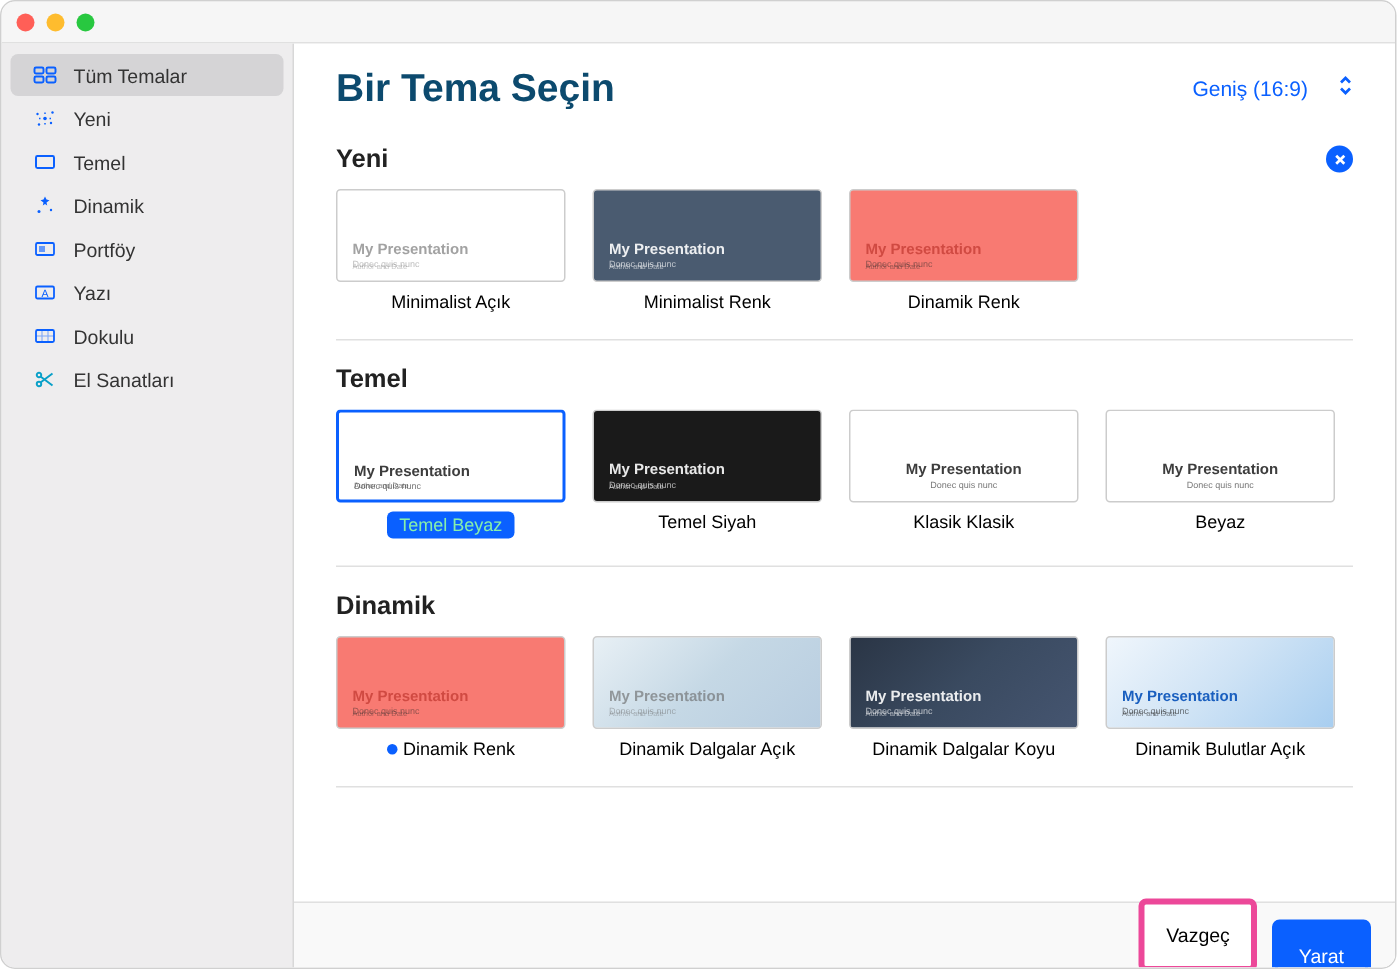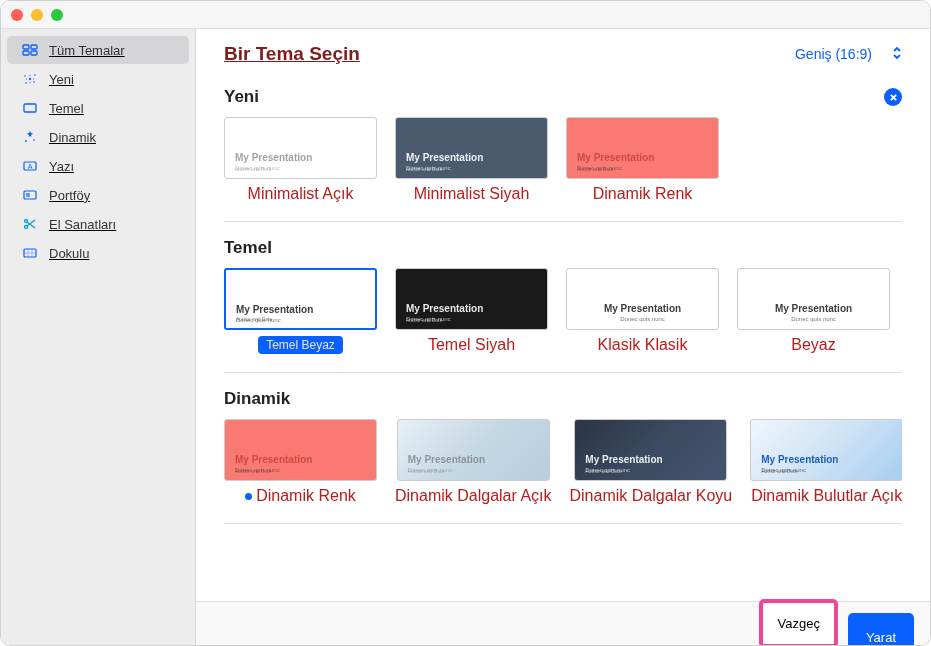--- a/index.html
+++ b/index.html
@@ -4,44 +4,44 @@
 <style>
 * { margin: 0; padding: 0; box-sizing: border-box; font-family: -apple-system, BlinkMacSystemFont, "Segoe UI", sans-serif; }
 body { width: 931px; height: 646px; background: #fff; display: flex; flex-direction: column; overflow: hidden; border-radius: 10px; border: 1px solid #d0d0d0;}
 .titlebar { height: 28px; background: #f6f6f6; display: flex; align-items: center; padding: 0 10px; border-bottom: 1px solid #e0e0e0; }
 .traffic { display: flex; gap: 8px; }
 .dot { width: 12px; height: 12px; border-radius: 50%; }
 .dot.red { background: #ff5f57; }
 .dot.yellow { background: #febc2e; }
 .dot.green { background: #28c840; }
 .body { display: flex; flex: 1; overflow: hidden; }
-.sidebar { width: 195px; background: #eeedee; border-right: 1px solid #d8d8d8; padding-top: 6px; text-decoration: underline; }
+.sidebar { width: 195px; background: #eeedee; border-right: 1px solid #d8d8d8; padding-top: 6px; }
 .sidebar-item { display: flex; align-items: center; gap: 10px; padding: 5px 14px; font-size: 13px; color: #333; border-radius: 5px; margin: 1px 6px; cursor: pointer; }
 .sidebar-item.selected { background: #d5d4d6; }
 .sidebar-icon { width: 18px; height: 18px; display: flex; align-items: center; justify-content: center; flex-shrink: 0; }
 .main { flex: 1; display: flex; flex-direction: column; overflow: hidden; background: #fff; }
 .header { display: flex; justify-content: space-between; align-items: center; padding: 14px 28px 6px 28px; }
-.title { font-size: 19px; font-weight: 700; color: #7f1d1d; text-decoration: underline; }
+.title { font-size: 26px; font-weight: 700; color: #0c4a6e; }
 .aspect-btn { display: flex; align-items: center; gap: 20px; color: #0a60ff; font-size: 14px; font-weight: 500; cursor: pointer; }
 .content { flex: 1; overflow-y: auto; padding: 0 28px 10px 28px; }
 .section { margin-top: 16px; }
 .section-head { display: flex; justify-content: space-between; align-items: center; margin-bottom: 10px; }
 .section-title { font-size: 17px; font-weight: 700; color: #222; }
 .close-btn { width: 18px; height: 18px; border-radius: 50%; background: #0a60ff; color: #fff; display: flex; align-items: center; justify-content: center; cursor: pointer; font-size: 11px; }
 .themes-row { display: flex; gap: 18px; overflow-x: hidden; padding-bottom: 4px; }
 .theme-item { display: flex; flex-direction: column; align-items: center; gap: 6px; cursor: pointer; flex-shrink: 0; }
 .thumb { width: 153px; height: 62px; border: 1px solid #ccc; border-radius: 3px; position: relative; overflow: hidden; }
 .thumb.selected { border: 2.5px solid #0a60ff; }
 .thumb-title { font-size: 10px; font-weight: 600; position: absolute; left: 10px; top: 34px; }
 .thumb-sub { font-size: 6px; position: absolute; left: 10px; top: 47px; opacity: 0.7; }
 .thumb-author { font-size: 5px; position: absolute; left: 10px; bottom: 6px; opacity: 0.6; }
 .thumb.center .thumb-title { left: 0; right: 0; text-align: center; }
 .thumb.center .thumb-sub { left: 0; right: 0; text-align: center; }
-.theme-label { font-size: 16px; color: #b91c1c; display: flex; align-items: center; gap: 4px; }
-.theme-label.selected { background: #0a60ff; color: #e5e5e5; padding: 2px 8px; border-radius: 4px; font-size: 12px; }
+.theme-label { font-size: 12px; color: #000000; display: flex; align-items: center; gap: 4px; }
+.theme-label.selected { background: #0a60ff; color: #86efac; padding: 2px 8px; border-radius: 4px; font-size: 12px; }
 .new-dot { width: 7px; height: 7px; border-radius: 50%; background: #0a60ff; display: inline-block; }
 .divider { border: none; border-top: 1px solid #e0e0e0; margin-top: 14px; }
 .footer { height: 44px; border-top: 1px solid #e0e0e0; display: flex; justify-content: flex-end; align-items: center; gap: 10px; padding: 0 16px; background: #f9f9f9; }
 .btn { padding: 13px 14px; border-radius: 5px; font-size: 13px; cursor: pointer; border: 4px solid #ec4899; background: #fff; }
 .btn.primary { background: #0a60ff; border-color: #0a60ff; color: #fff; margin-top: 28px; }
 
 .bg-white { background: #fff; }
 .bg-dark-blue { background: #4a5b70; }
 .bg-coral { background: #f87a72; }
 .bg-black { background: #1a1a1a; }
@@ -110,52 +110,52 @@
             <circle cx="4" cy="12" r="1"></circle>
             <circle cx="12" cy="11" r="0.8"></circle>
           </svg>
       </span>
       <span>Dinamik</span>
     </div>
     <div class="sidebar-item">
       <span class="sidebar-icon ic-blue">
         <svg width="16" height="16" viewBox="0 0 16 16">
             <rect x="2" y="4" width="12" height="8" rx="1" fill="none" stroke="currentColor" stroke-width="1.2"></rect>
+            <rect x="4" y="6" width="4" height="4" fill="currentColor" opacity="0.6"></rect>
+          </svg>
+      </span>
+      <span>Portföy</span>
+    </div>
+    <div class="sidebar-item">
+      <span class="sidebar-icon ic-blue">
+        <svg width="16" height="16" viewBox="0 0 16 16">
+            <rect x="2" y="4" width="12" height="8" rx="1" fill="none" stroke="currentColor" stroke-width="1.2"></rect>
             <text x="8" y="11" font-size="7" text-anchor="middle" fill="currentColor" font-family="serif">A</text>
           </svg>
       </span>
       <span>Yazı</span>
     </div>
     <div class="sidebar-item">
       <span class="sidebar-icon ic-blue">
         <svg width="16" height="16" viewBox="0 0 16 16">
             <rect x="2" y="4" width="12" height="8" rx="1" fill="none" stroke="currentColor" stroke-width="1.2"></rect>
-            <rect x="4" y="6" width="4" height="4" fill="currentColor" opacity="0.6"></rect>
-          </svg>
-      </span>
-      <span>Portföy</span>
+            <path d="M2 8h12M6 4v8M10 4v8" stroke="currentColor" stroke-width="0.7" opacity="0.5"></path>
+          </svg>
+      </span>
+      <span>Dokulu</span>
     </div>
     <div class="sidebar-item">
       <span class="sidebar-icon ic-teal">
         <svg width="16" height="16" viewBox="0 0 16 16" fill="none" stroke="currentColor" stroke-width="1.3">
             <circle cx="4" cy="5" r="1.5"></circle>
             <circle cx="4" cy="11" r="1.5"></circle>
             <path d="M5 6l8 6M5 10l8-6"></path>
           </svg>
       </span>
       <span>El Sanatları</span>
-    </div>
-    <div class="sidebar-item">
-      <span class="sidebar-icon ic-blue">
-        <svg width="16" height="16" viewBox="0 0 16 16">
-            <rect x="2" y="4" width="12" height="8" rx="1" fill="none" stroke="currentColor" stroke-width="1.2"></rect>
-            <path d="M2 8h12M6 4v8M10 4v8" stroke="currentColor" stroke-width="0.7" opacity="0.5"></path>
-          </svg>
-      </span>
-      <span>Dokulu</span>
     </div>
   </div>
 
   <div class="main">
     <div class="header">
       <div class="title">Bir Tema Seçin</div>
       <div class="aspect-btn">
         <span>Geniş (16:9)</span>
         <span>
           <svg width="10" height="14" viewBox="0 0 10 14" fill="none" stroke="#0a60ff" stroke-width="1.8">
@@ -184,21 +184,21 @@
               <div class="thumb-author">Author and Date</div>
             </div>
             <div class="theme-label">Minimalist Açık</div>
           </div>
           <div class="theme-item">
             <div class="thumb bg-dark-blue txt-light">
               <div class="thumb-title">My Presentation</div>
               <div class="thumb-sub">Donec quis nunc</div>
               <div class="thumb-author">Author and Date</div>
             </div>
-            <div class="theme-label">Minimalist Siyah</div>
+            <div class="theme-label">Minimalist Renk</div>
           </div>
           <div class="theme-item">
             <div class="thumb bg-coral txt-red">
               <div class="thumb-title" style="font-weight:700;">My Presentation</div>
               <div class="thumb-sub">Donec quis nunc</div>
               <div class="thumb-author">Author and Date</div>
             </div>
             <div class="theme-label">Dinamik Renk</div>
           </div>
         </div>

